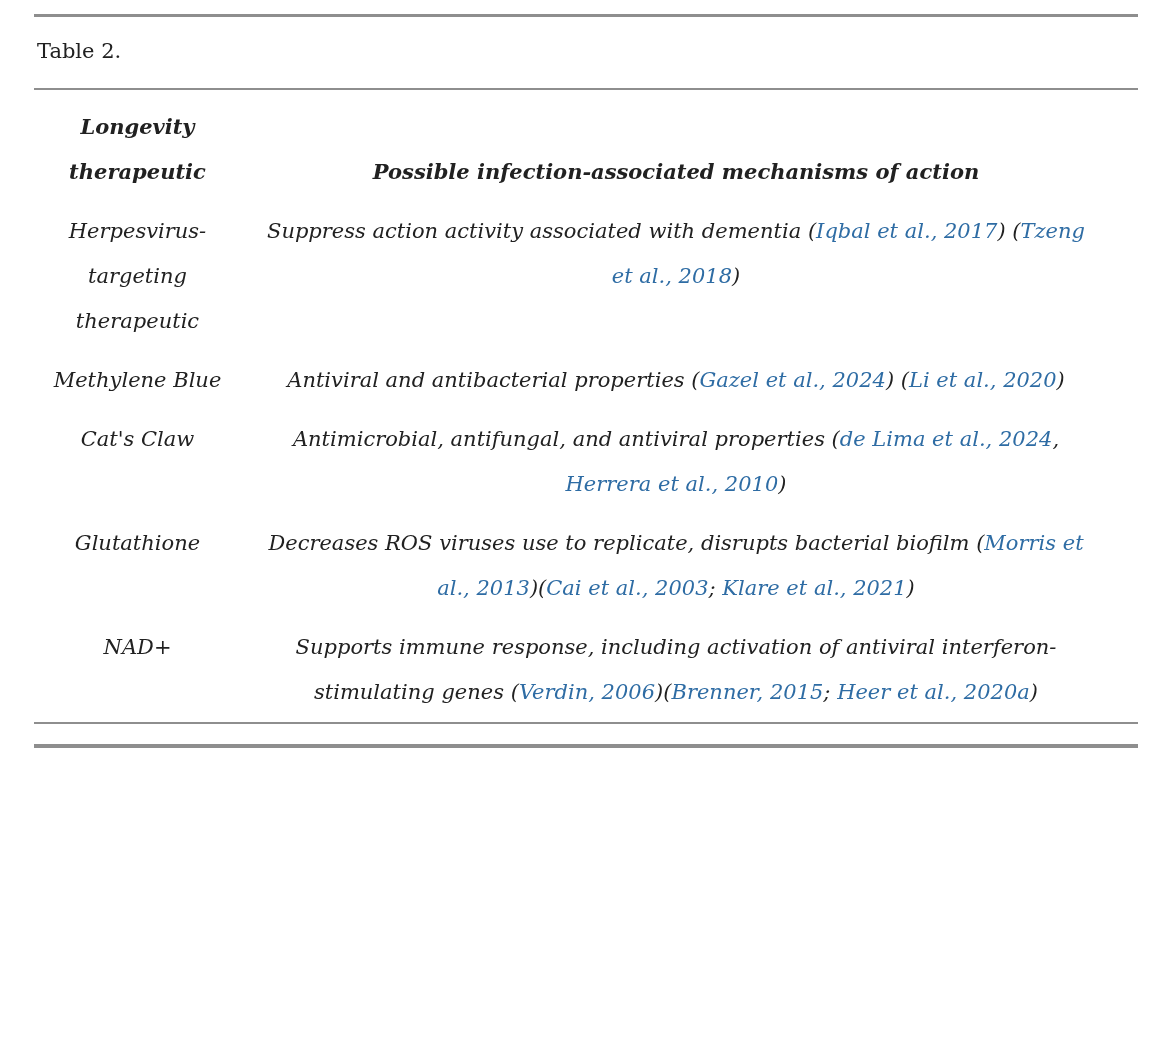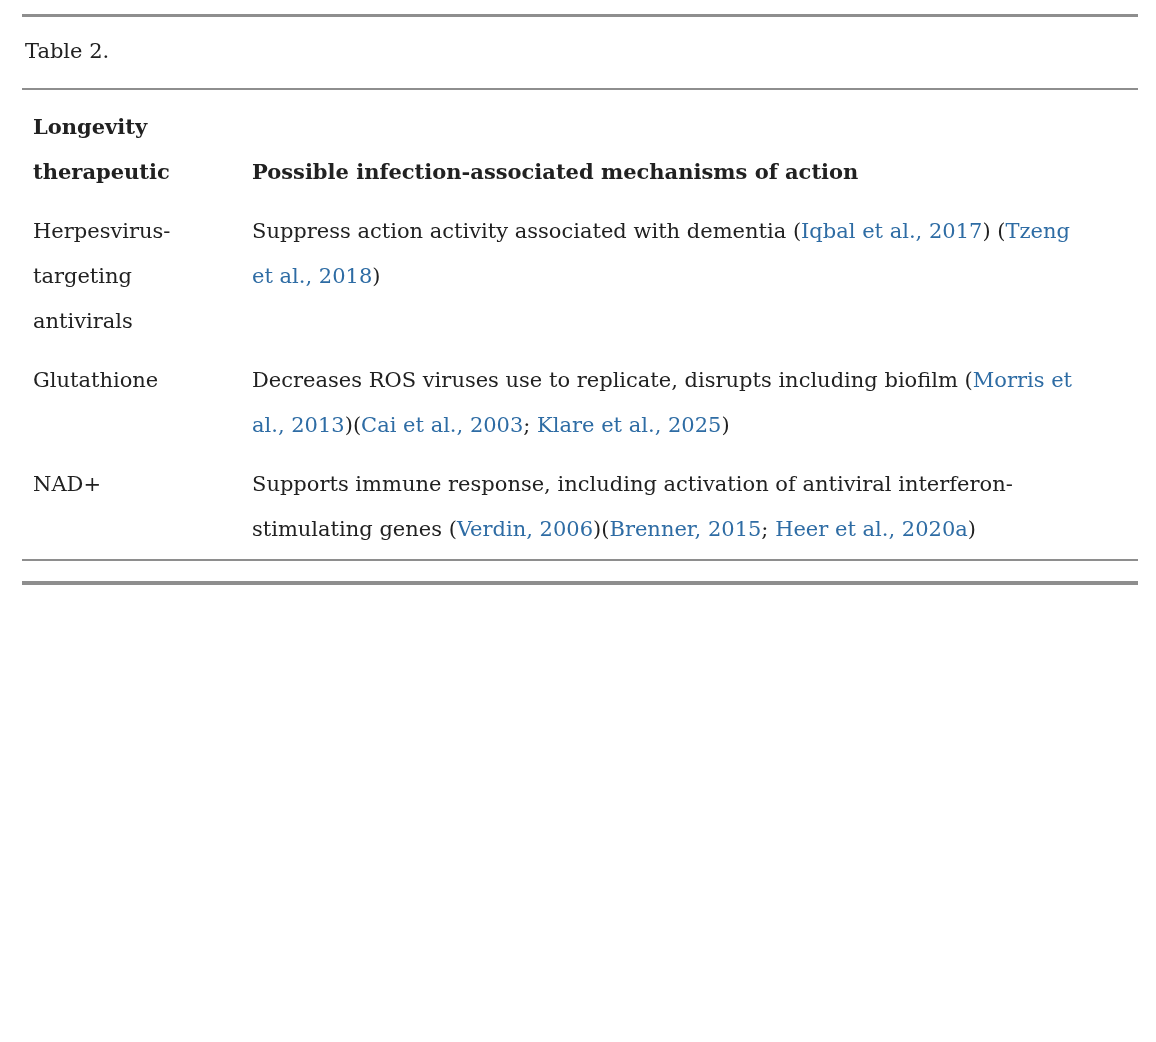--- a/index.html
+++ b/index.html
@@ -11,44 +11,45 @@
   html,body{background:#ffffff;}
   body{
     width:1156px;
     height:1042px;
     overflow:hidden;
     font-family:"DejaVu Serif","Liberation Serif",serif;
     font-size:21px;
     color:var(--text-color);
   }
   .page{
-    padding:14px 18px 0 22px;
+    padding:14px 18px 0 34px;
   }
   .rule{
     border:none;
     background:var(--rule-color);
     width:100%;
   }
   .rule-thick{height:3px;}
   .rule-thin{height:2px;}
   .rule-bottom{height:4px;}
   .caption{
     margin:12px 0 14px 3px;
     line-height:45px;
     font-size:21px;
   }
   table.data-table{
     width:100%;
     border-collapse:collapse;
     border-bottom:2px solid var(--rule-color);
   }
   th,td{
-    text-align:left;
+    text-align:center;
     line-height:45px;
     font-weight:normal;
+    font-style:italic;
   }
   th{
     vertical-align:bottom;
     font-weight:bold;
     padding-top:14px;
     padding-bottom:8px;
     font-size:21px;
   }
   td{
     vertical-align:top;
@@ -91,31 +92,39 @@
 
   <table class="data-table">
     <thead>
       <tr>
         <th class="col-therapeutic">Longevity therapeutic</th>
         <th class="col-mechanism">Possible infection-associated mechanisms of action</th>
       </tr>
     </thead>
     <tbody>
     <tr>
-      <td class="col-therapeutic">Herpesvirus-targeting antivirals</td>
+      <td class="col-therapeutic">Herpesvirus-targeting therapeutic</td>
       <td class="col-mechanism"><span>Suppress action activity associated with dementia (</span><a href="#" class="cite-link">Iqbal et al., 2017</a><span>) (</span><a href="#" class="cite-link">Tzeng et al., 2018</a><span>)</span></td>
     </tr>
 
 
 
+    <tr>
+      <td class="col-therapeutic">Methylene Blue</td>
+      <td class="col-mechanism"><span>Antiviral and antibacterial properties (</span><a href="#" class="cite-link">Gazel et al., 2024</a><span>) (</span><a href="#" class="cite-link">Li et al., 2020</a><span>)</span></td>
+    </tr>
 
+    <tr>
+      <td class="col-therapeutic">Cat's Claw</td>
+      <td class="col-mechanism"><span>Antimicrobial, antifungal, and antiviral properties (</span><a href="#" class="cite-link">de Lima et al., 2024</a><span>, </span><a href="#" class="cite-link">Herrera et al., 2010</a><span>)</span></td>
+    </tr>
 
     <tr>
       <td class="col-therapeutic">Glutathione</td>
-      <td class="col-mechanism"><span>Decreases ROS viruses use to replicate, disrupts including biofilm (</span><a href="#" class="cite-link">Morris et al., 2013</a><span>)(</span><a href="#" class="cite-link">Cai et al., 2003</a><span>; </span><a href="#" class="cite-link">Klare et al., 2025</a><span>)</span></td>
+      <td class="col-mechanism"><span>Decreases ROS viruses use to replicate, disrupts bacterial biofilm (</span><a href="#" class="cite-link">Morris et al., 2013</a><span>)(</span><a href="#" class="cite-link">Cai et al., 2003</a><span>; </span><a href="#" class="cite-link">Klare et al., 2021</a><span>)</span></td>
     </tr>
 
     <tr>
       <td class="col-therapeutic">NAD+</td>
       <td class="col-mechanism"><span>Supports immune response, including activation of antiviral interferon-stimulating genes (</span><a href="#" class="cite-link">Verdin, 2006</a><span>)(</span><a href="#" class="cite-link">Brenner, 2015</a><span>; </span><a href="#" class="cite-link">Heer et al., 2020a</a><span>)</span></td>
     </tr>
   </tbody>
   </table>
 
 

